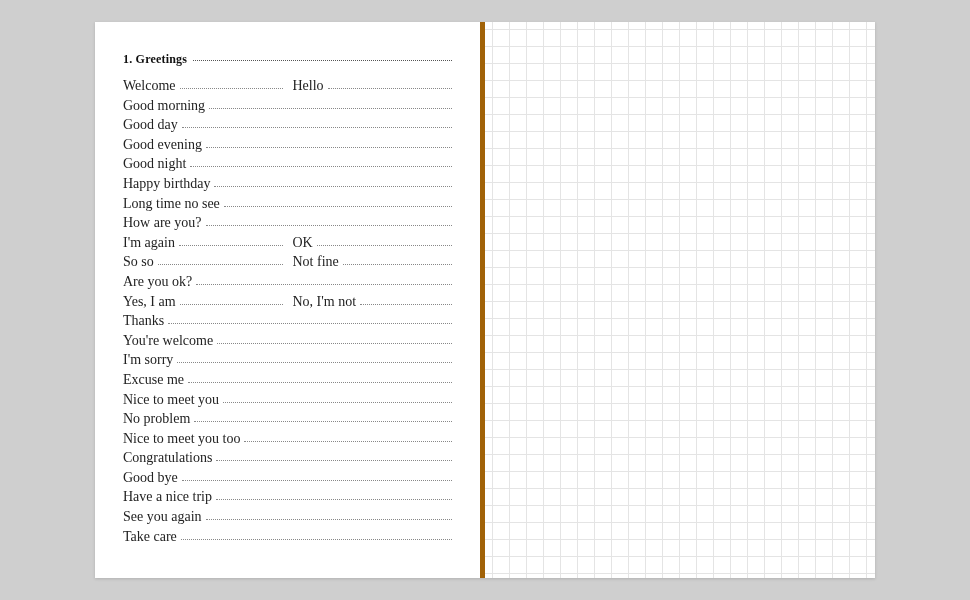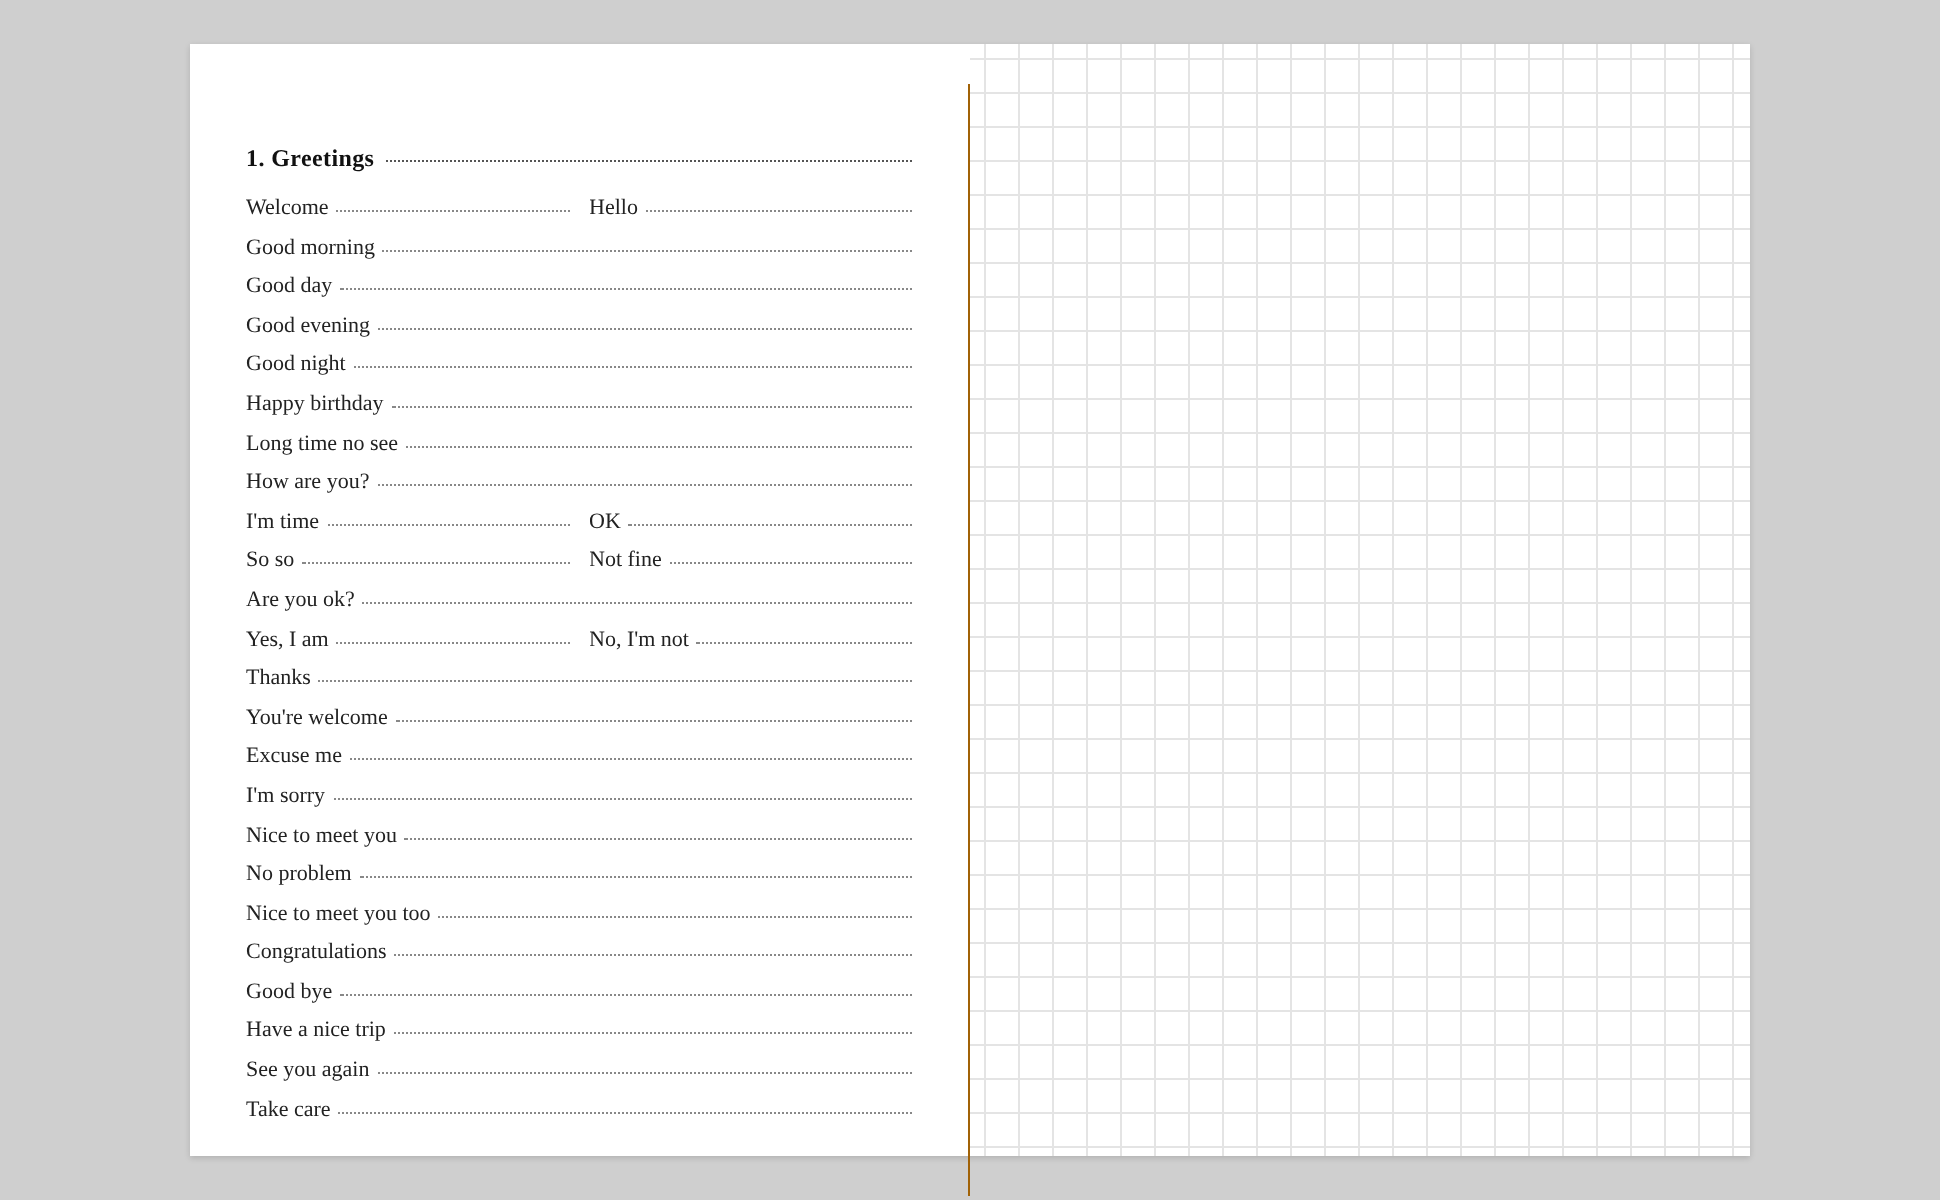--- a/index.html
+++ b/index.html
@@ -19,23 +19,22 @@
     height: 556px;
     background: #fff;
     box-shadow: 0 1px 3px rgba(0,0,0,0.15);
   }
   .page {
     width: 50%;
     height: 100%;
     position: relative;
   }
   .page-left {
-    border-right: 1px solid #a16207;
+    border-right: 5px solid #a16207;
     padding: 30px 28px 24px 28px;
-    margin-top: 20px;
   }
   .page-right {
     
     background-image:
       linear-gradient(#e4e4e4 1px, transparent 1px),
       linear-gradient(90deg, #e4e4e4 1px, transparent 1px);
     background-size: 17px 17px;
     background-position: 7px 7px;
   }
   .section-title {
@@ -55,21 +54,21 @@
     border-bottom: 1px dotted #555;
     margin-left: 6px;
     position: relative;
     top: -2px;
   }
   .rows { }
   .row {
     display: flex;
     align-items: baseline;
     height: 19.6px;
-    font-size: 11px;
+    font-size: 14px;
     color: #222;
   }
   .cell {
     display: flex;
     align-items: baseline;
     overflow: hidden;
   }
   .cell.full { flex: 1; justify-content: space-between; }
   .cell.half { flex: 1; }
   .label {
@@ -149,21 +148,21 @@
           </div>
         </div>
         <div class="row">
           <div class="cell full">
             <span class="label">How are you?</span>
             <span class="dots"></span>
           </div>
         </div>
         <div class="row">
           <div class="cell half">
-            <span class="label">I'm time</span>
+            <span class="label">I'm again</span>
             <span class="dots"></span>
           </div>
           <div class="gap"></div>
           <div class="cell half">
             <span class="label">OK</span>
             <span class="dots"></span>
           </div>
         </div>
         <div class="row">
           <div class="cell half">
@@ -200,27 +199,27 @@
           </div>
         </div>
         <div class="row">
           <div class="cell full">
             <span class="label">You're welcome</span>
             <span class="dots"></span>
           </div>
         </div>
         <div class="row">
           <div class="cell full">
+            <span class="label">I'm sorry</span>
+            <span class="dots"></span>
+          </div>
+        </div>
+        <div class="row">
+          <div class="cell full">
             <span class="label">Excuse me</span>
-            <span class="dots"></span>
-          </div>
-        </div>
-        <div class="row">
-          <div class="cell full">
-            <span class="label">I'm sorry</span>
             <span class="dots"></span>
           </div>
         </div>
         <div class="row">
           <div class="cell full">
             <span class="label">Nice to meet you</span>
             <span class="dots"></span>
           </div>
         </div>
         <div class="row">

